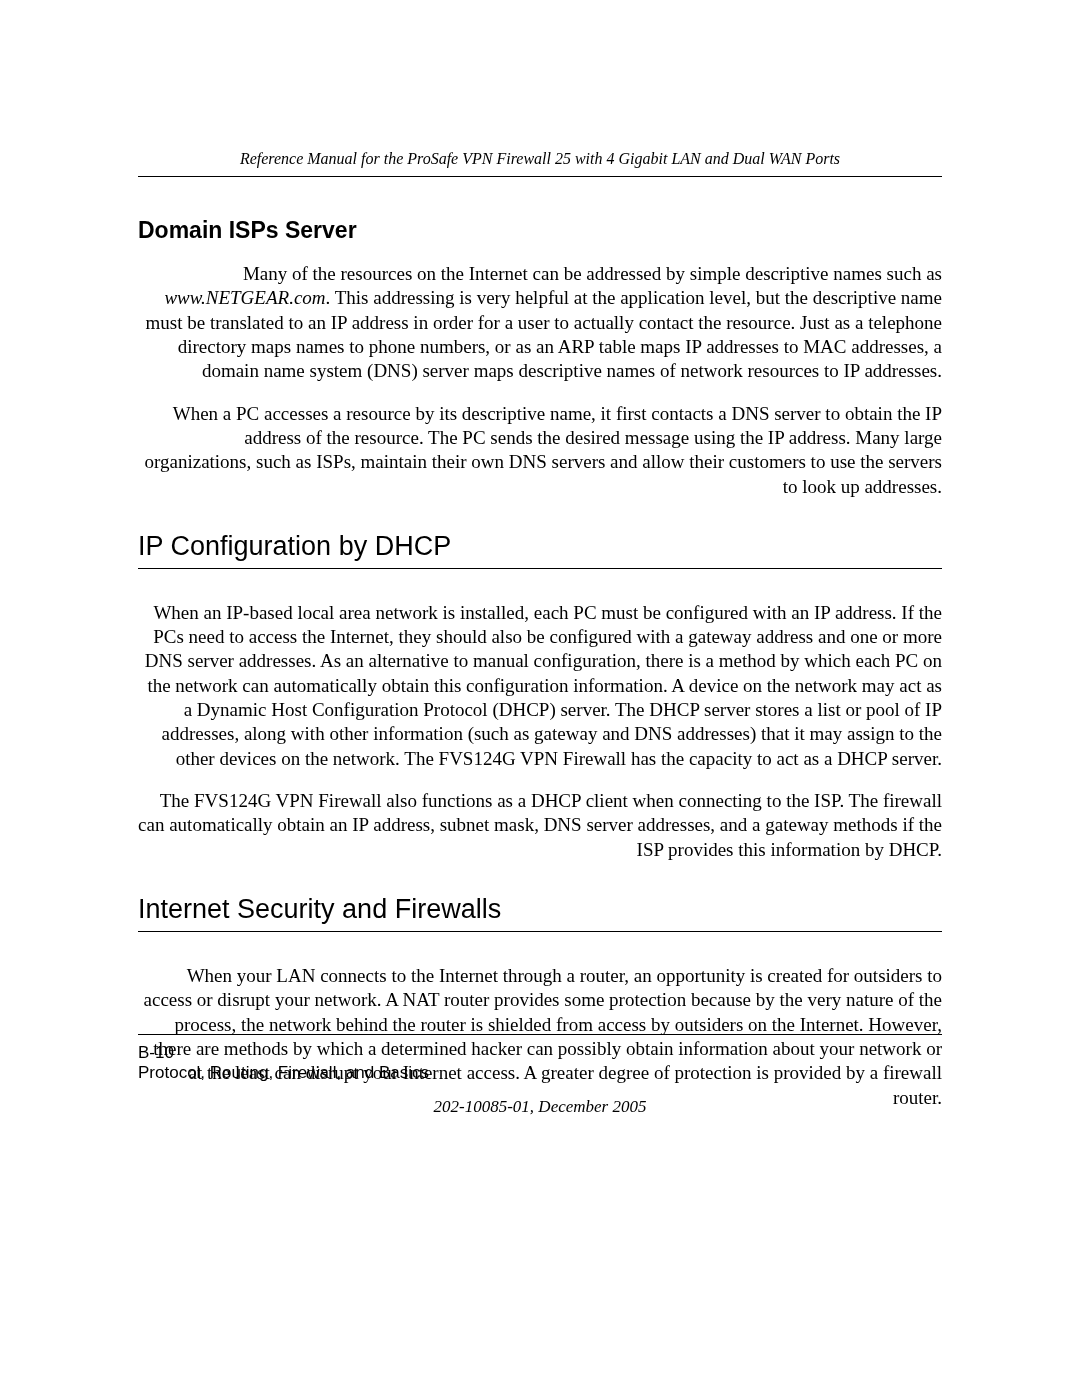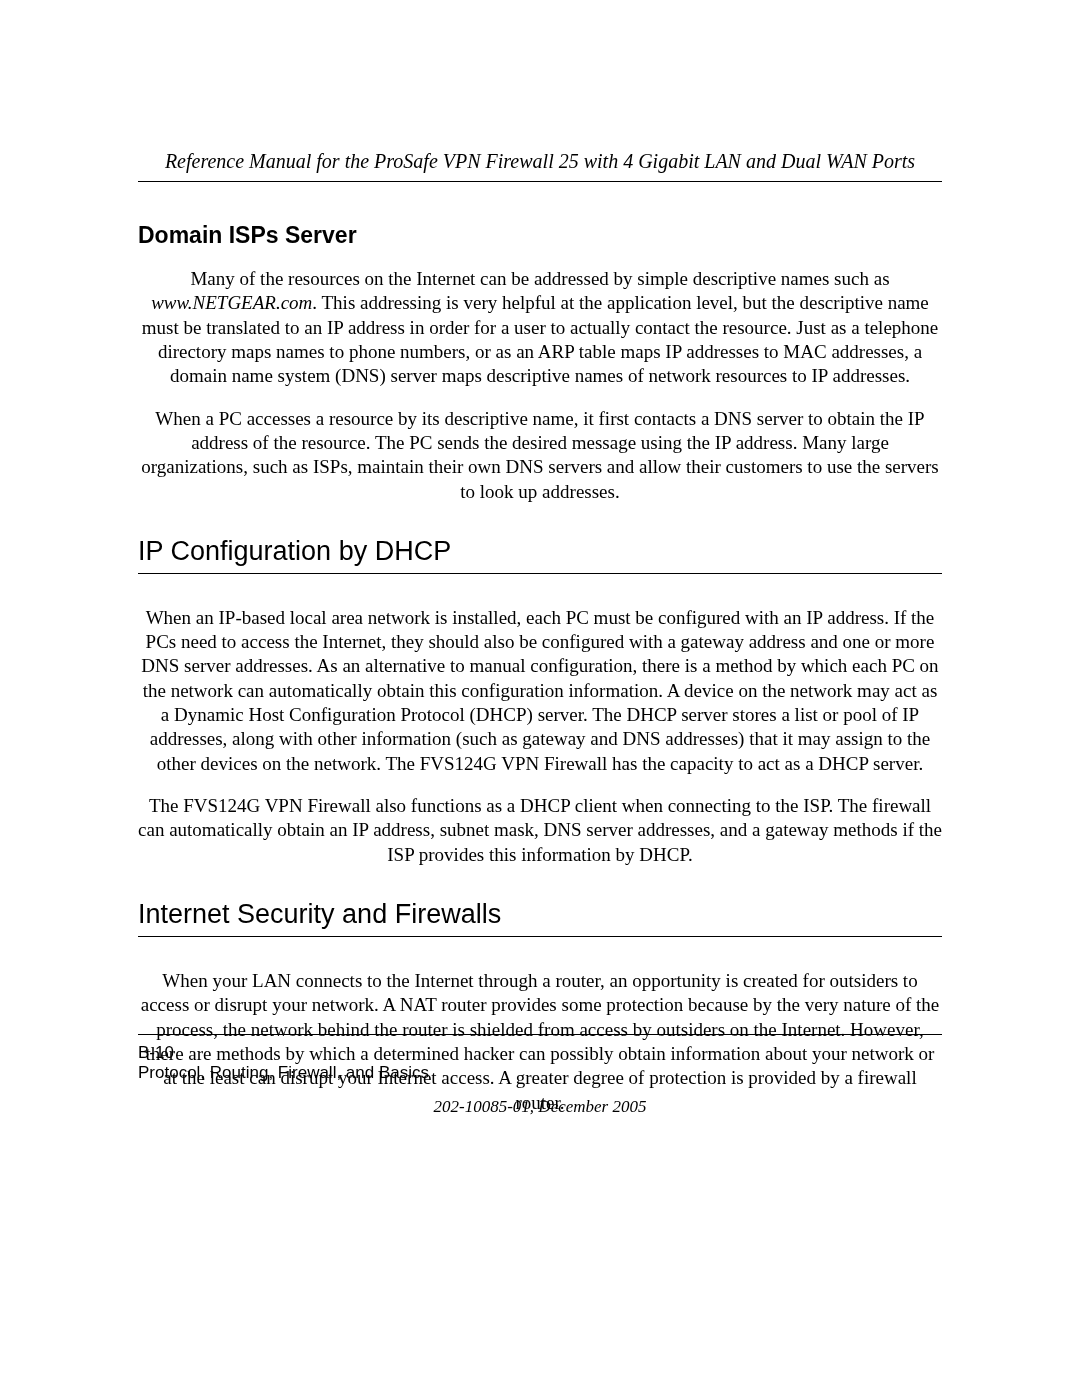--- a/index.html
+++ b/index.html
@@ -13,21 +13,21 @@
       background: #ffffff;
       font-family: 'Times New Roman', Times, serif;
       color: #000000;
       position: relative;
     }
     .page {
       padding: 150px 138px 0 138px;
     }
     .header-line {
       font-style: italic;
-      font-size: 20px;
+      font-size: 16px;
       text-align: center;
       padding-bottom: 8px;
       border-bottom: 1.5px solid #000;
       margin-bottom: 40px;
     }
     .heading-sub {
       font-family: Arial, Helvetica, sans-serif;
       font-weight: bold;
       font-size: 23px;
       margin-bottom: 18px;
@@ -38,21 +38,21 @@
       font-size: 27px;
       margin-top: 32px;
       padding-bottom: 6px;
       border-bottom: 1.5px solid #000;
       margin-bottom: 32px;
     }
     .body-text {
       font-size: 19px;
       line-height: 1.28;
       margin-bottom: 18px;
-      text-align: center;
+      text-align: right;
     }
     .body-text .italic {
       font-style: italic;
     }
     .footer {
       position: absolute;
       left: 138px;
       right: 138px;
       bottom: 280px;
     }

